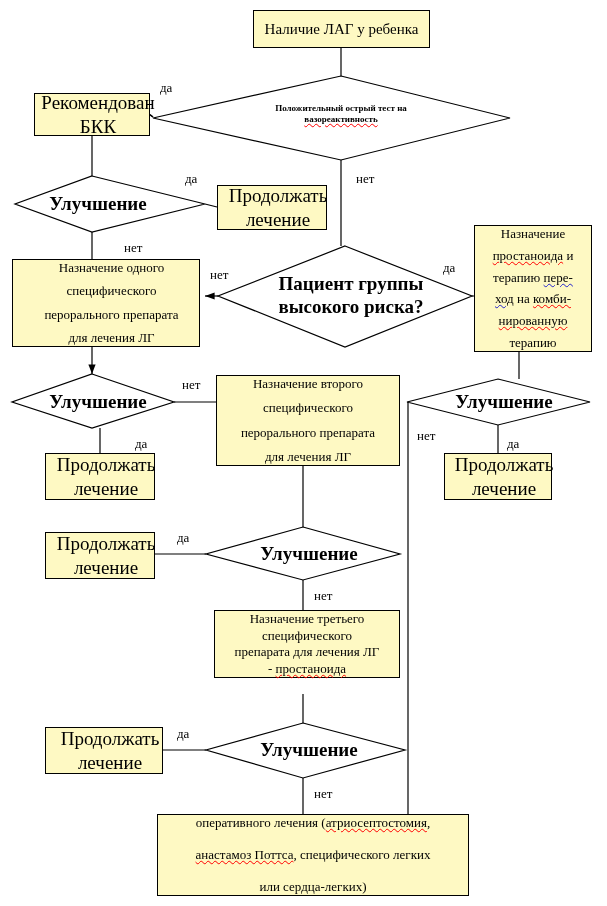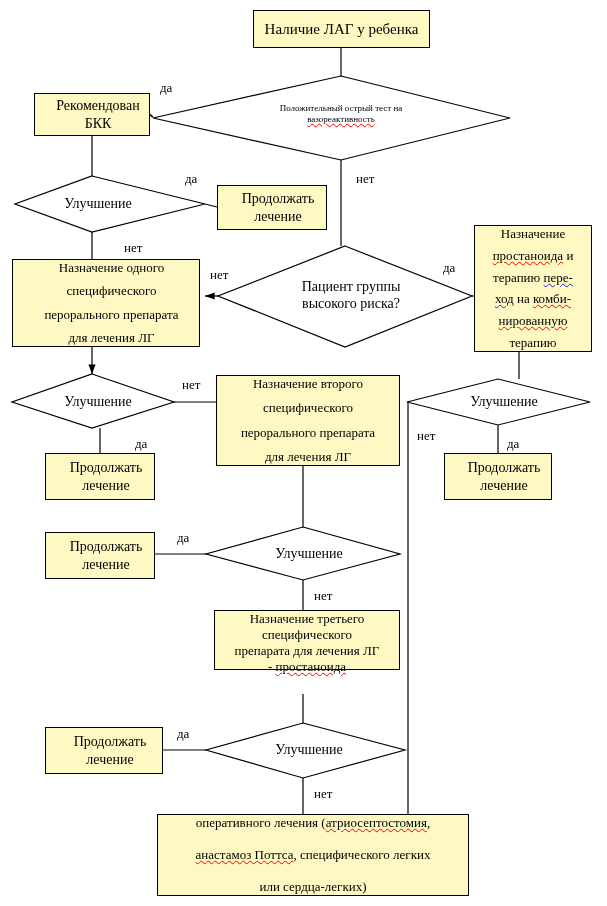--- a/index.html
+++ b/index.html
@@ -34,20 +34,21 @@
   .box {
     border: 1px solid #000000;
     background: #fef9c3;
     line-height: 1.22;
   }
   .diamond-label {
     background: transparent;
     border: none;
     line-height: 1.2;
     pointer-events: none;
+    font-weight: bold;
   }
   .edge-label {
     position: absolute;
     color: #000000;
     font-family: "Liberation Serif", "DejaVu Serif", serif;
     font-size: 13px;
     line-height: 1;
     white-space: nowrap;
   }
   .sq-red {
@@ -58,21 +59,21 @@
     text-underline-offset: 1px;
   }
   .sq-blue {
     text-decoration: underline;
     text-decoration-style: wavy;
     text-decoration-color: #2222cc;
     text-decoration-thickness: 1px;
     text-underline-offset: 1px;
   }
   .t15 { font-size: 15px; }
-  .t14 { font-size: 14px; padding-left: 12px; }
+  .t14 { font-size: 19px; padding-left: 12px; }
   .t13 { font-size: 13px; justify-content: space-between; }
   .t9  { font-size: 9px; }
 </style>
 </head>
 <body>
 
 <div id="canvas">
 
   <svg id="edges" viewBox="0 0 607 906" xmlns="http://www.w3.org/2000/svg">
     <defs>
@@ -178,21 +179,21 @@
   <div class="node box t14" style="left:444px; top:453px; width:108px; height:47px; flex-direction:column;">
     <span>Продолжать</span>
     <span>лечение</span>
   </div>
 
   <div class="node box t14" style="left:45px; top:532px; width:110px; height:47px; flex-direction:column;">
     <span>Продолжать</span>
     <span>лечение</span>
   </div>
 
-  <div class="node box t13" style="left:214px; top:610px; width:186px; height:60px; flex-direction:column;">
+  <div class="node box t13" style="left:214px; top:610px; width:186px; height:68px; flex-direction:column;">
     <span>Назначение третьего</span>
     <span>специфического</span>
     <span>препарата для лечения ЛГ</span>
     <span><span>- </span><span class="sq-red">простаноида</span></span>
   </div>
 
   <div class="node box t14" style="left:45px; top:727px; width:118px; height:47px; flex-direction:column;">
     <span>Продолжать</span>
     <span>лечение</span>
   </div>

